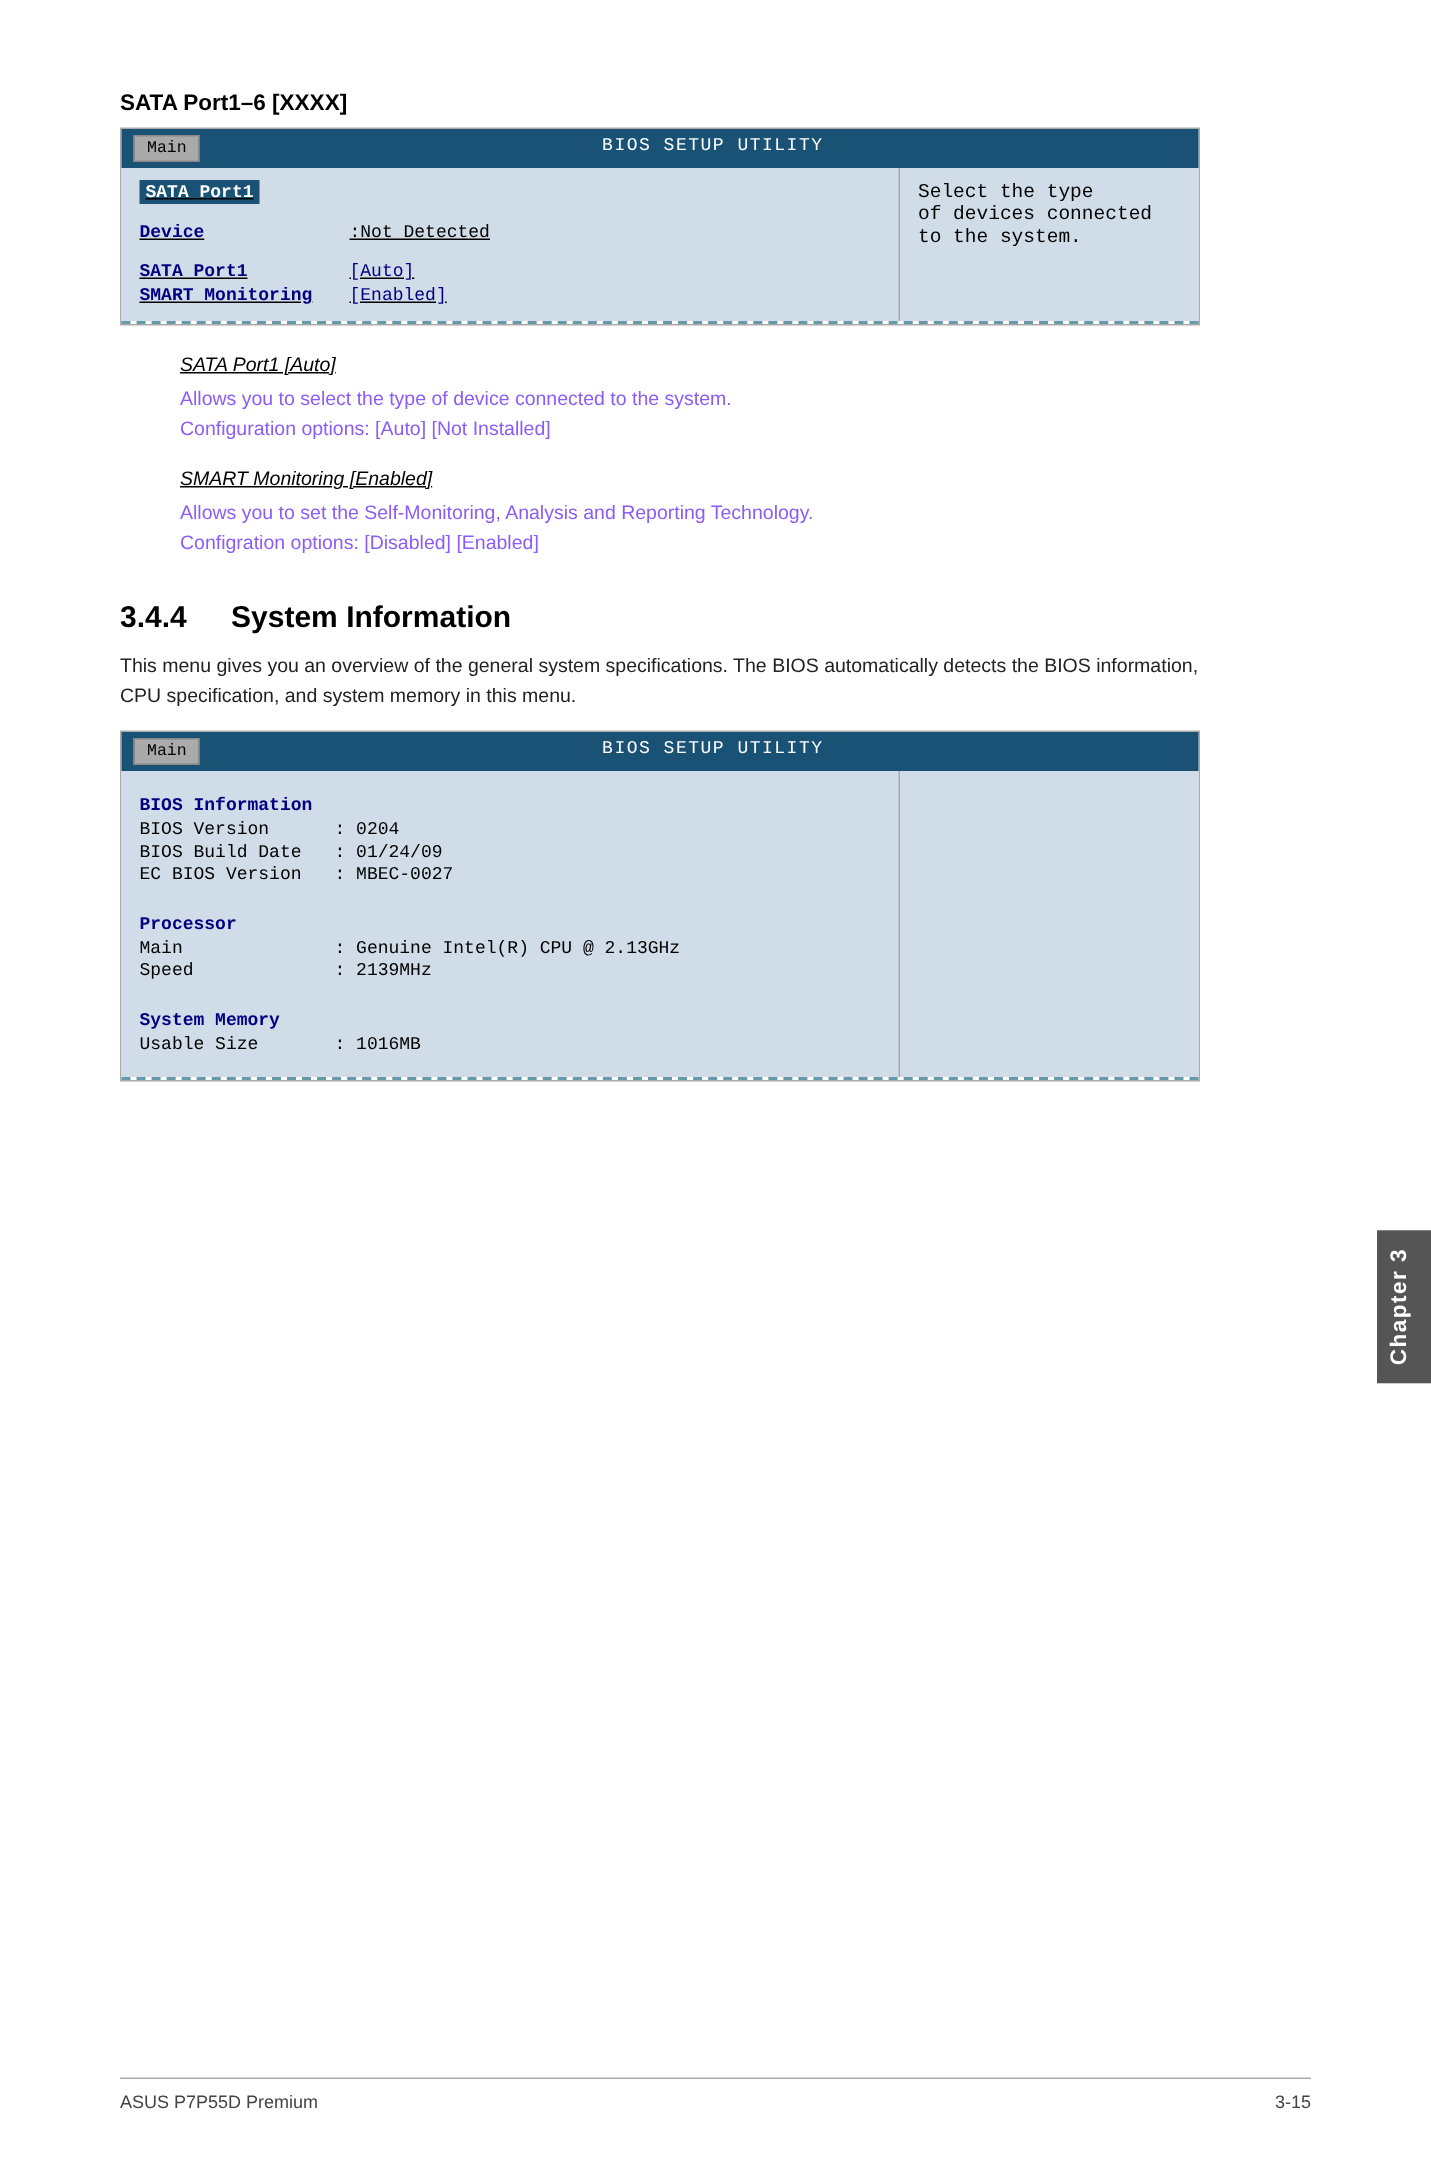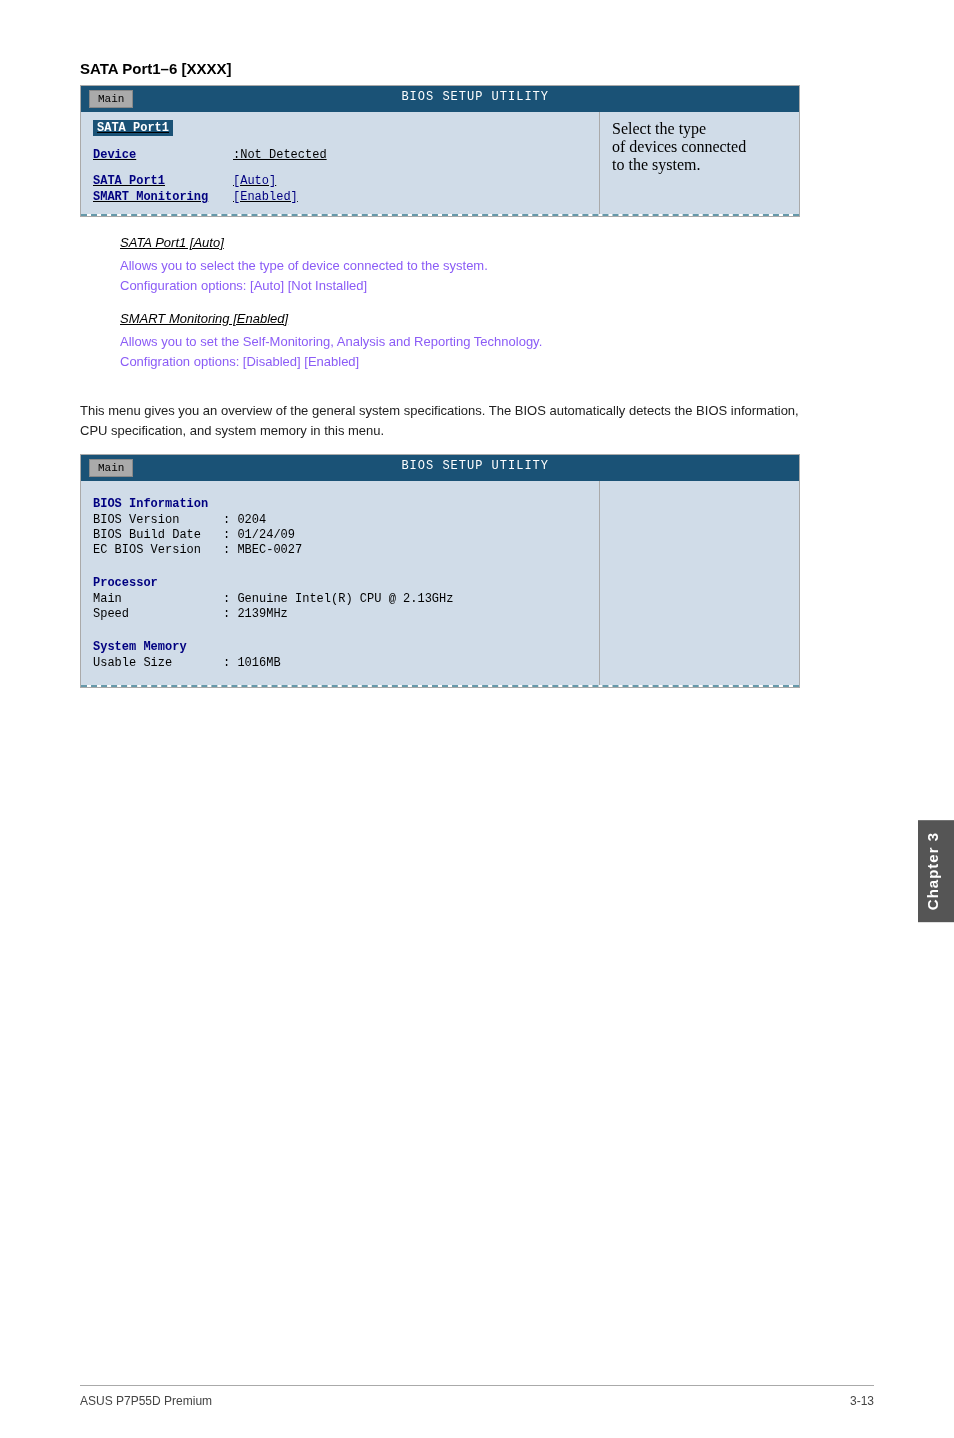--- a/index.html
+++ b/index.html
@@ -272,41 +272,45 @@
           <span class="bios-label">SATA Port1</span>
           <span class="bios-option-value">[Auto]</span>
         </div>
 
         <div class="bios-row">
           <span class="bios-label">SMART Monitoring</span>
           <span class="bios-option-value">[Enabled]</span>
         </div>
       </div>
       <div class="bios-right">
-        <span style="white-space:pre-line; font-family:Liberation Serif, serif; font-size:16px;">Select the type
+        <span style="white-space:pre-line; font-family:Liberation Mono, monospace; font-size:13px;">Select the type
 of devices connected
 to the system.</span>
       </div>
     </div>
     <hr class="bios-divider">
   </div>
 
   <div class="sub-section">
     <div class="sub-title">SATA Port1 [Auto]</div>
     <div class="sub-text">Allows you to select the type of device connected to the system.</div>
     <div class="sub-text">Configuration options: [Auto] [Not Installed]</div>
   </div>
 
   <div class="sub-section">
     <div class="sub-title">SMART Monitoring [Enabled]</div>
     <div class="sub-text">Allows you to set the Self-Monitoring, Analysis and Reporting Technology.</div>
     <div class="sub-text">Configration options: [Disabled] [Enabled]</div>
   </div>
 
   <div style="margin-top: 30px;">
+    <div class="chapter-section-title">
+      <span class="chapter-section-number">3.4.4</span>
+      <span>System Information</span>
+    </div>
     <div class="chapter-desc">This menu gives you an overview of the general system specifications. The BIOS automatically detects the BIOS information, CPU specification, and system memory in this menu.</div>
   </div>
 
   <div class="bios-box">
     <div class="bios-header">
       <span class="bios-header-tab">Main</span>
       <span class="bios-header-title">BIOS SETUP UTILITY</span>
     </div>
     <div class="bios-body">
       <div class="bios-info-left">
@@ -349,14 +353,14 @@
     </div>
     <hr class="bios-divider">
   </div>
 
 </div>
 
 <div class="chapter-tab">Chapter 3</div>
 
 <div class="page-footer">
   <span>ASUS P7P55D Premium</span>
-  <span>3-13</span>
+  <span>3-15</span>
 </div>
 
 </body></html>

